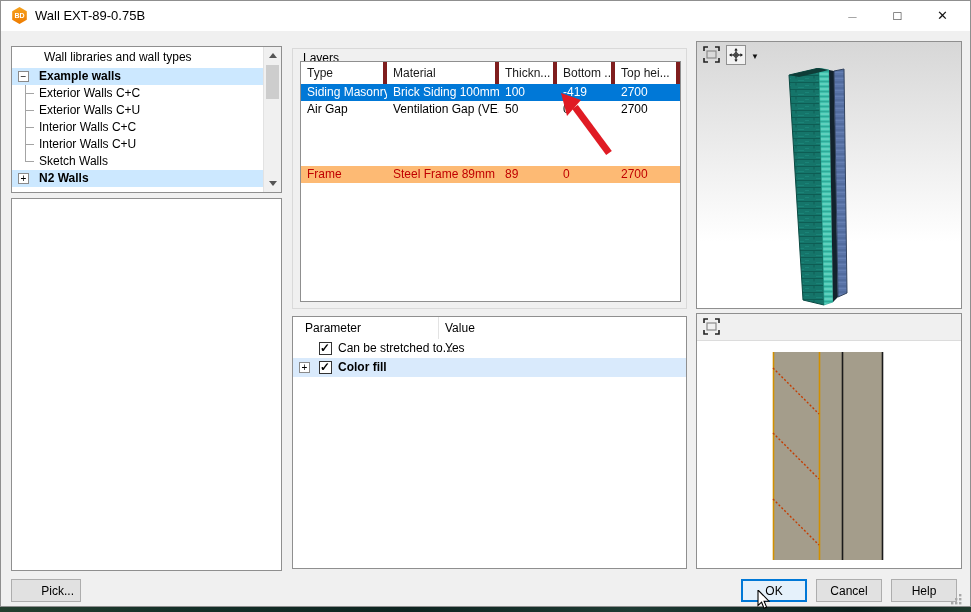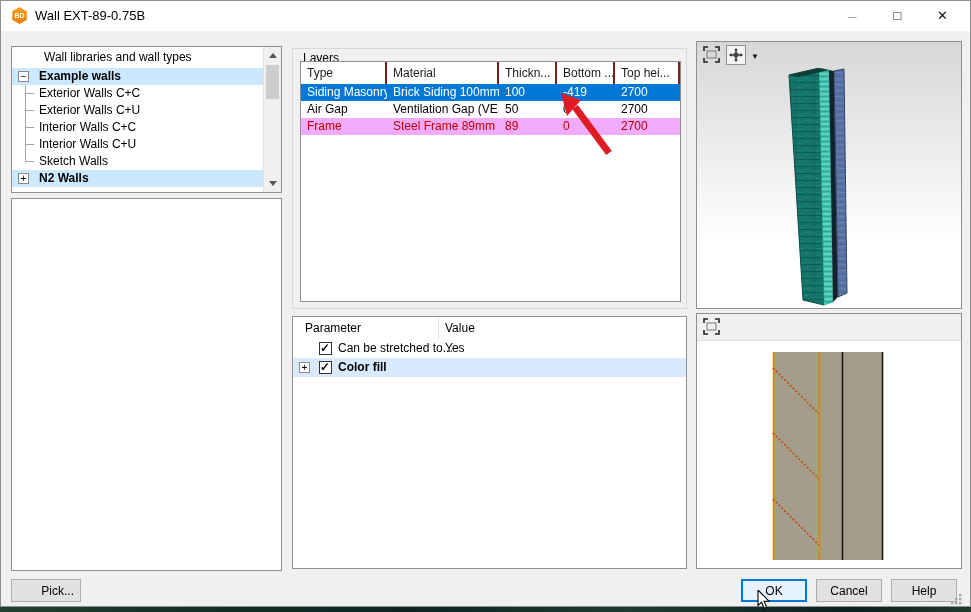--- a/index.html
+++ b/index.html
@@ -40,26 +40,26 @@
   .tri-up{width:0;height:0;border-left:4px solid transparent;border-right:4px solid transparent;border-bottom:5px solid #555;}
   .tri-down{width:0;height:0;border-left:4px solid transparent;border-right:4px solid transparent;border-top:5px solid #555;}
   .sthumb{position:absolute;left:2px;top:18px;width:13px;height:34px;background:#cdcdcd;}
   
   .empty-panel{left:10px;top:197px;width:271px;height:373px;}
   
   .groupbox{position:absolute;left:291px;top:47px;width:395px;height:261px;border:1px solid #d9d9d9;box-sizing:border-box;}
   .group-label{position:absolute;left:6px;top:-9px;background:#f0f0f0;padding:0 4px;color:#000;margin-top:11px;}
   .layers-table{position:absolute;left:7px;top:12px;width:381px;height:241px;background:#fff;border:1px solid #8f8f8f;box-sizing:border-box;overflow:hidden;}
   .lt-header{display:flex;height:22px;line-height:22px;background:#fff;}
-  .lt-header .cell{border-right:2px solid #7f1d1d;color:#1a1a1a;}
+  .lt-header .cell{border-right:4px solid #7f1d1d;color:#1a1a1a;}
   .lt-row{display:flex;height:17px;line-height:17px;}
   .cell{box-sizing:border-box;padding-left:6px;white-space:nowrap;overflow:hidden;}
   .c0{width:86px;} .c1{width:112px;} .c2{width:58px;} .c3{width:58px;} .c4{width:65px;}
   .lt-row.sel{background:#0078d7;color:#fff;}
-  .lt-row.err{background:#f0abfc;color:#c00000;}
+  .lt-row.err{background:#fdba74;color:#c00000;margin-top:48px;}
   
   .param-panel{left:291px;top:315px;width:395px;height:253px;}
   .p-header{position:relative;height:22px;line-height:22px;}
   .p-div{position:absolute;left:145px;top:0;width:1px;height:22px;background:#e3e3e3;}
   .p-h0{position:absolute;left:12px;} .p-h1{position:absolute;left:152px;}
   .prow{position:relative;height:19px;line-height:19px;}
   .prow.hl{background:#d9eafc;}
   .prow .plabel{position:absolute;left:45px;white-space:nowrap;}
   .prow.bold .plabel{font-weight:bold;}
   .prow .pvalue{position:absolute;left:152px;}

